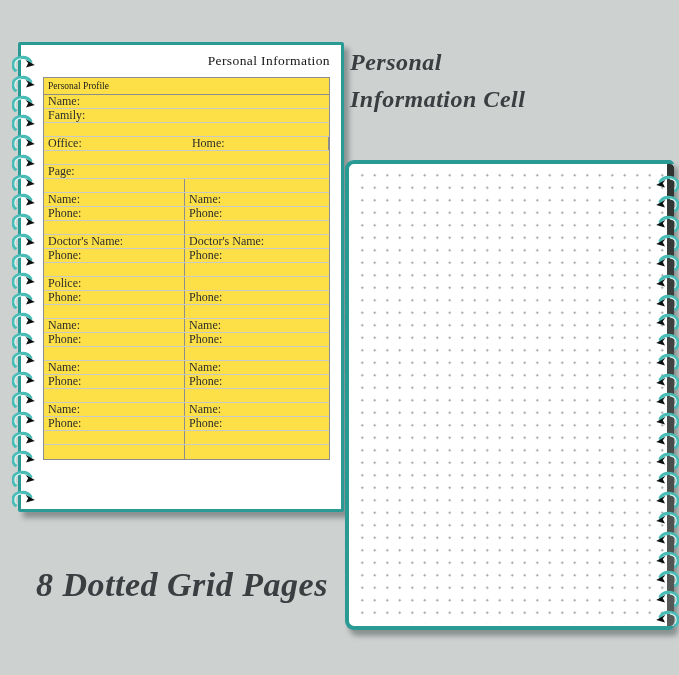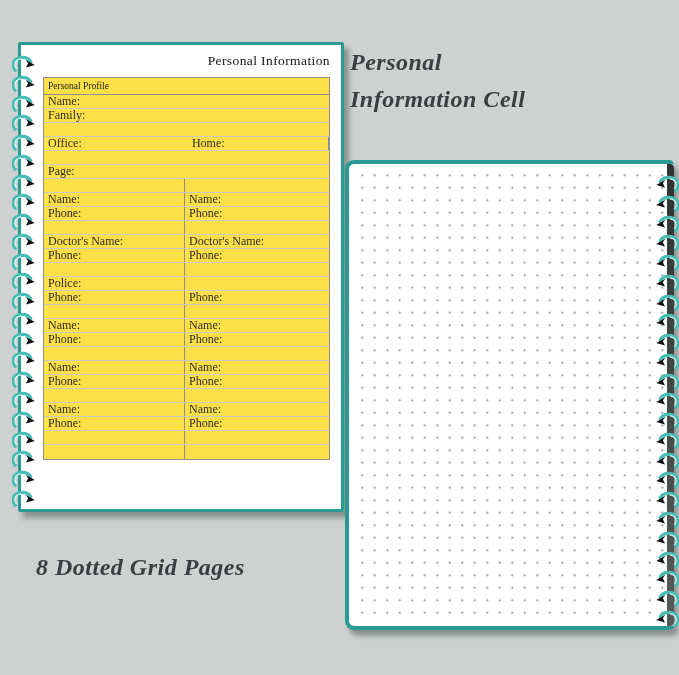--- a/index.html
+++ b/index.html
@@ -72,21 +72,21 @@
   .frow.header:first-child { border-top:none; }
   .cell { display:flex; align-items:center; padding-left:4px; flex:1 1 auto; box-sizing:border-box; overflow:hidden; white-space:nowrap; }
   .frow.split .cell.left { flex:0 0 49.5%; border-right:1px solid var(--formBorder,#8d8d8d); }
 
   
   .caption {
     position:absolute; color: var(--ink,#3b3e41);
     font-style:italic; font-weight:bold;
   }
   .caption-top { left:350px; top:44px; font-size:24px; line-height:37px; letter-spacing:0.5px; }
-  .caption-bottom { left:36px; top:548px; font-size:24px; line-height:38px; letter-spacing:0.5px; }
+  .caption-bottom { left:36px; top:566px; font-size:34px; line-height:38px; letter-spacing:0.5px; }
 </style>
 </head>
 <body>
 
 <div class="canvas">
 
   <div class="notebook notebook-left">
     <div class="coils coils-left">
         <svg class="coil" viewBox="0 0 26 17">
   <path class="loop" d="M3.2,15.2 C-0.6,10.4 0.8,3.8 8.2,2.6 C13.2,1.8 16.6,3.4 18.6,6.6"></path>

